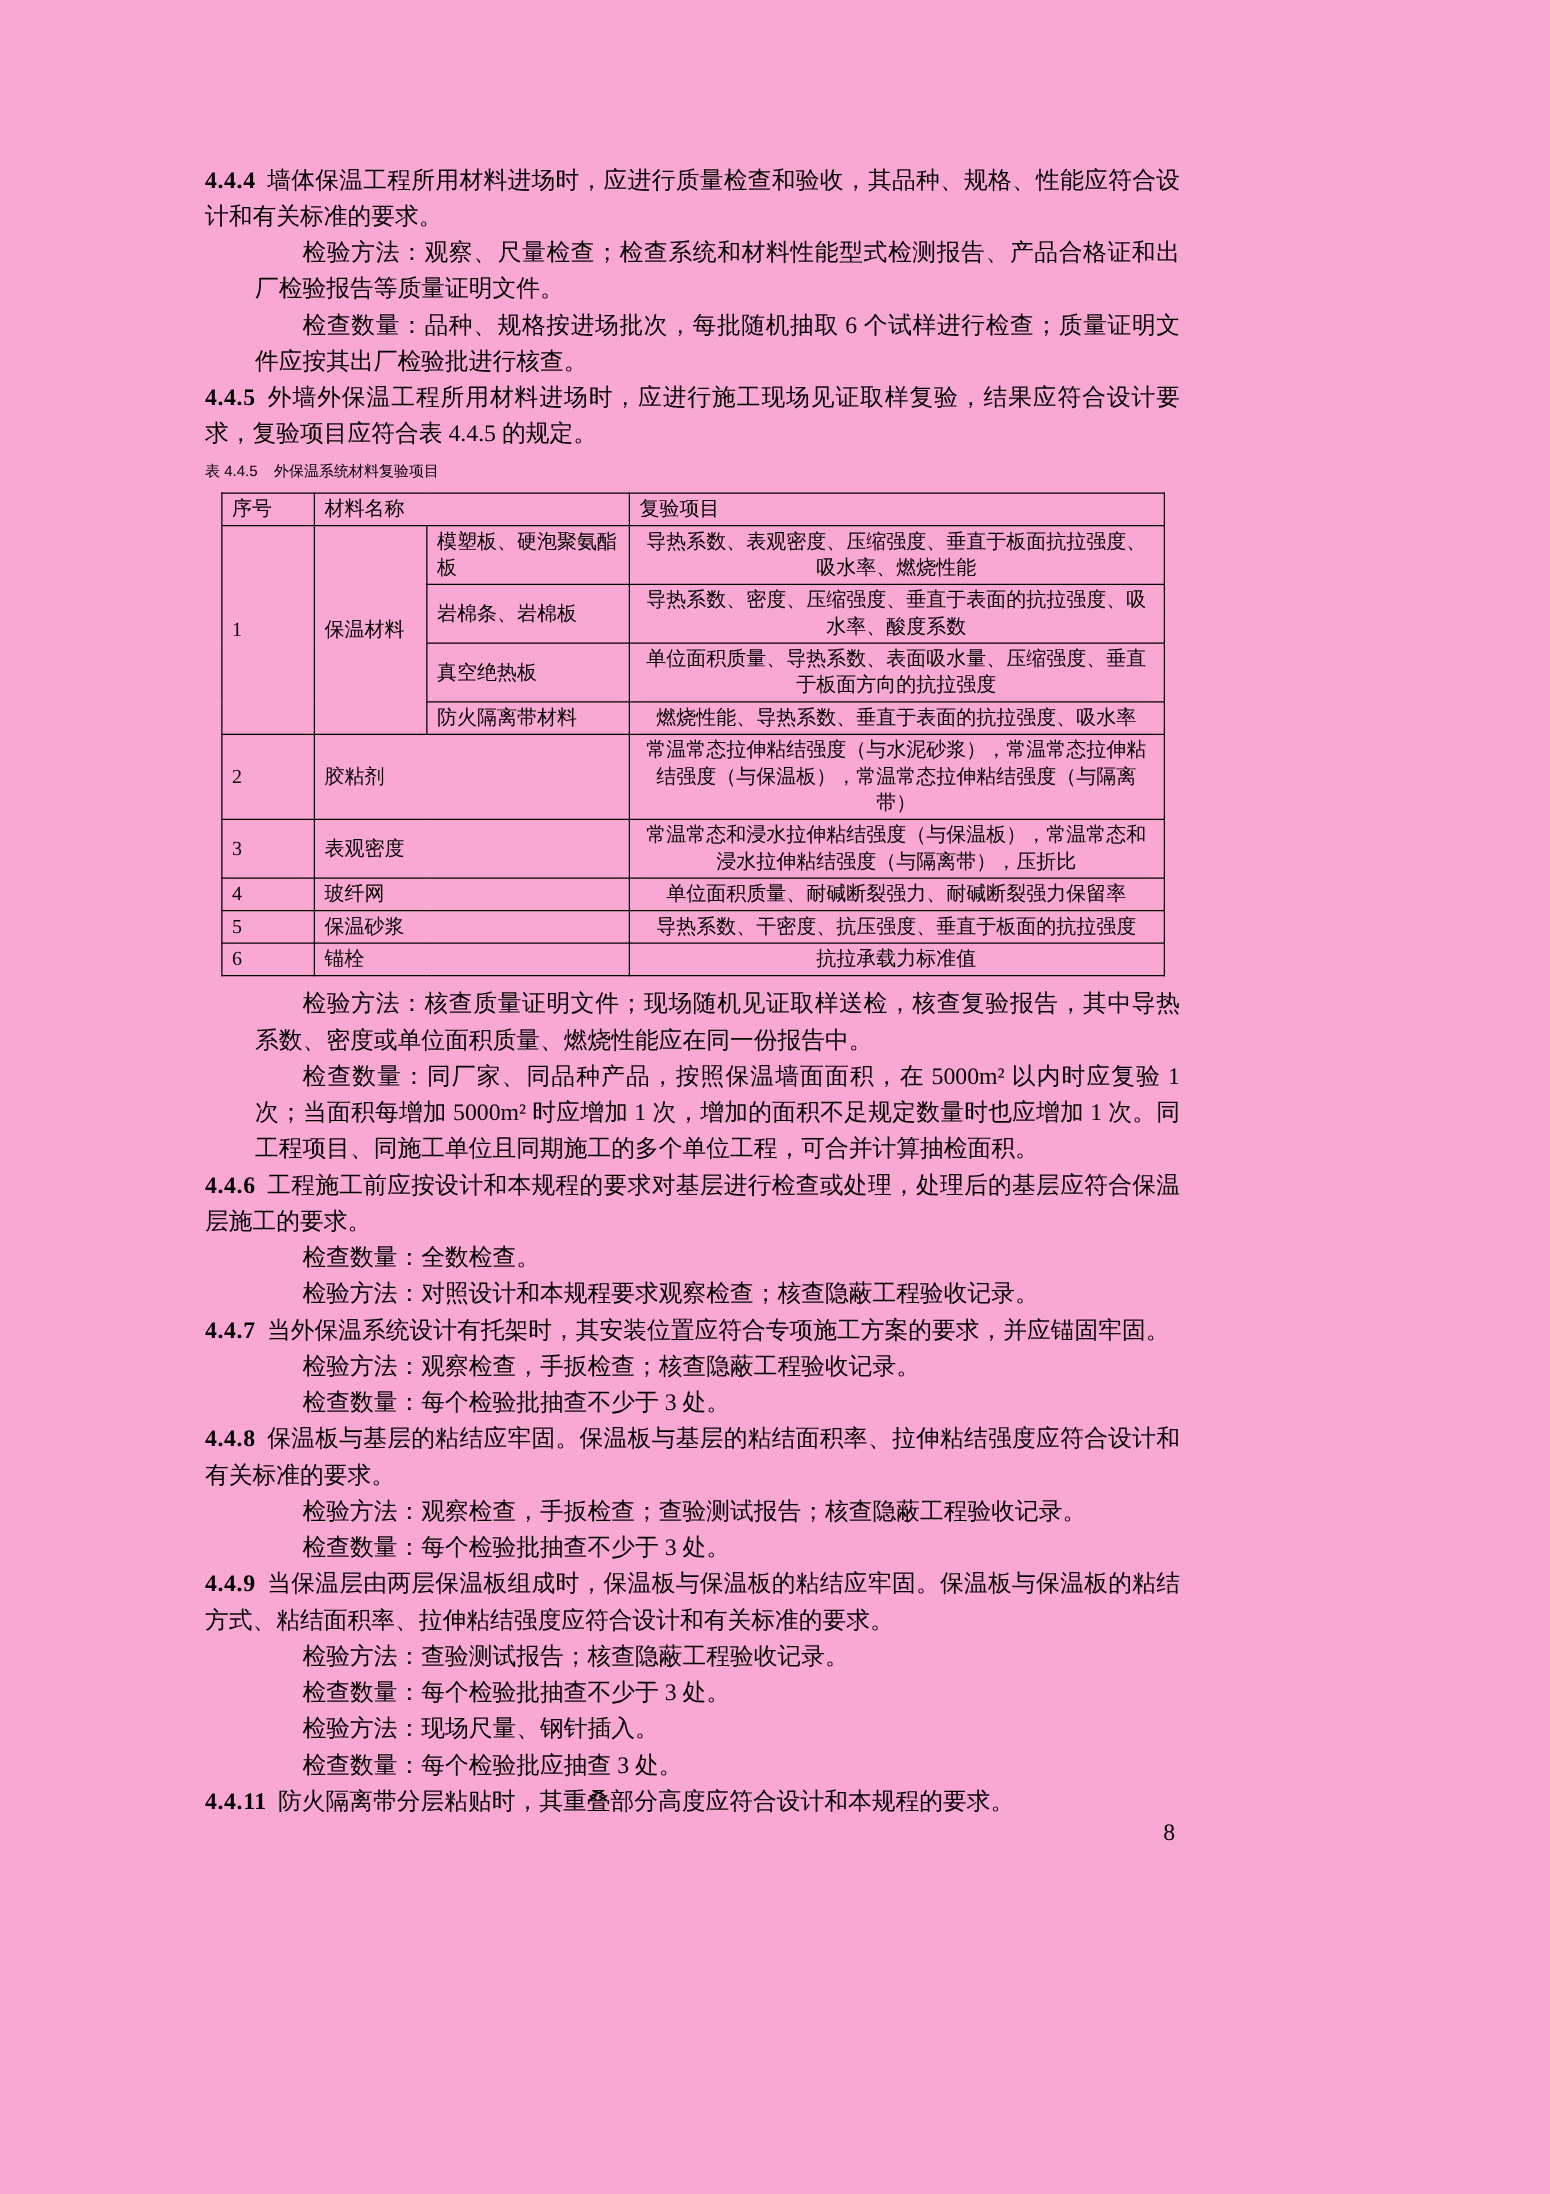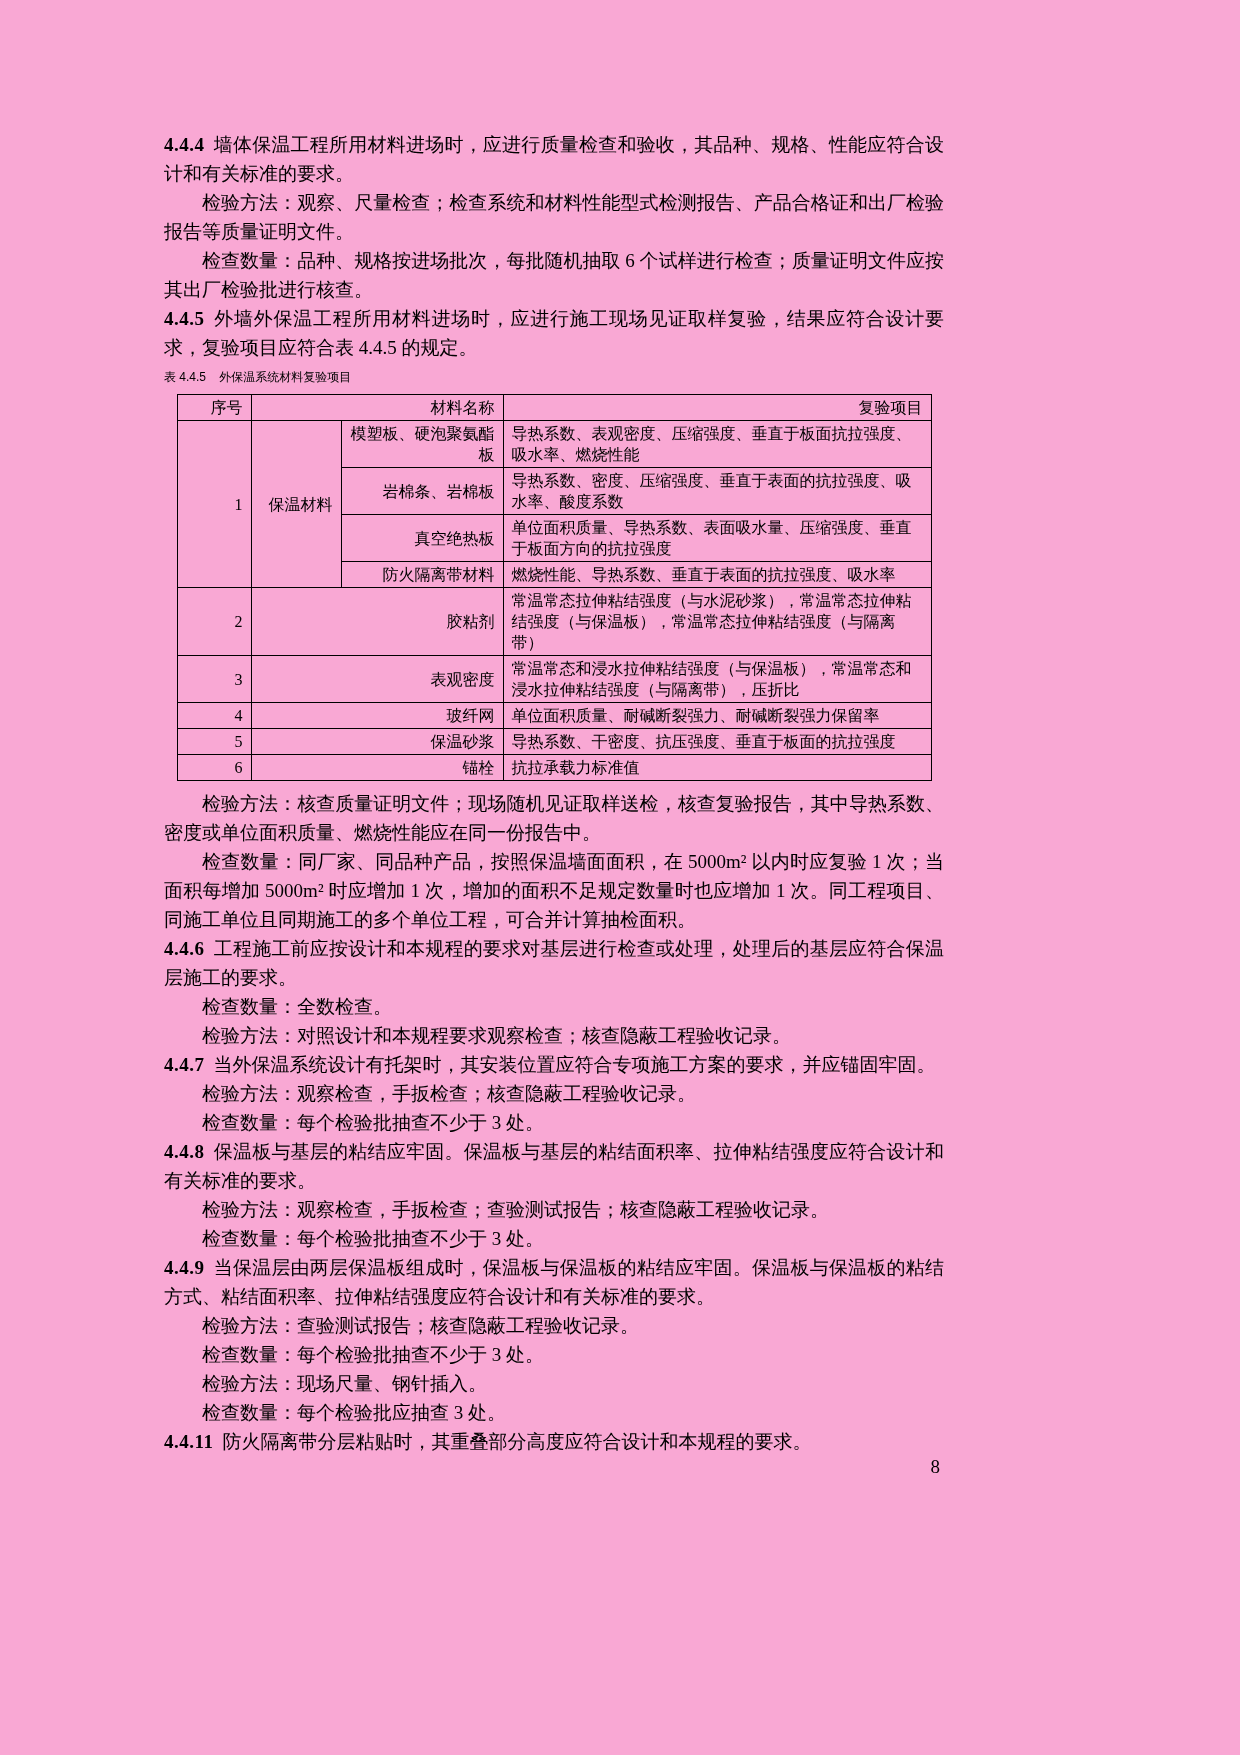--- a/index.html
+++ b/index.html
@@ -16,21 +16,21 @@
     width: 1240px;
     height: 1755px;
     background: #f9a8d4;
     padding: 130px 296px 0 164px;
   }
   p.body-text {
     font-size: 19px;
     line-height: 29px;
     text-align: justify;
   }
-  p.indent { text-indent: 2em; }
+  p.indent { text-indent: 2em; margin-left: 40px; }
   p.section { text-indent: 0; }
   .num {
     font-weight: bold;
     margin-right: 9px;
     letter-spacing: 0.5px;
   }
   .tbl-caption {
     font-family: "Liberation Sans", "DejaVu Sans", sans-serif;
     font-weight: normal;
     font-size: 12px;
@@ -44,24 +44,24 @@
     width: 755px;
     margin: 0 auto;
     font-size: 16px;
     table-layout: fixed;
   }
   table.rv td {
     border: 1px solid #000000;
     padding: 2px 8px;
     line-height: 21px;
     vertical-align: middle;
-    text-align: left;
+    text-align: center;
     word-break: break-all;
   }
-  table.rv td.c { text-align: right; font-family: Liberation Serif, serif; }
+  table.rv td.c { text-align: left; font-family: Liberation Serif, serif; }
   col.w1 { width: 74px; }
   col.w2 { width: 90px; }
   col.w3 { width: 162px; }
   .after-table { margin-top: 8px; }
   .page-num {
     position: absolute;
     top: 1452px;
     right: 300px;
     font-size: 19px;
     line-height: 29px;

